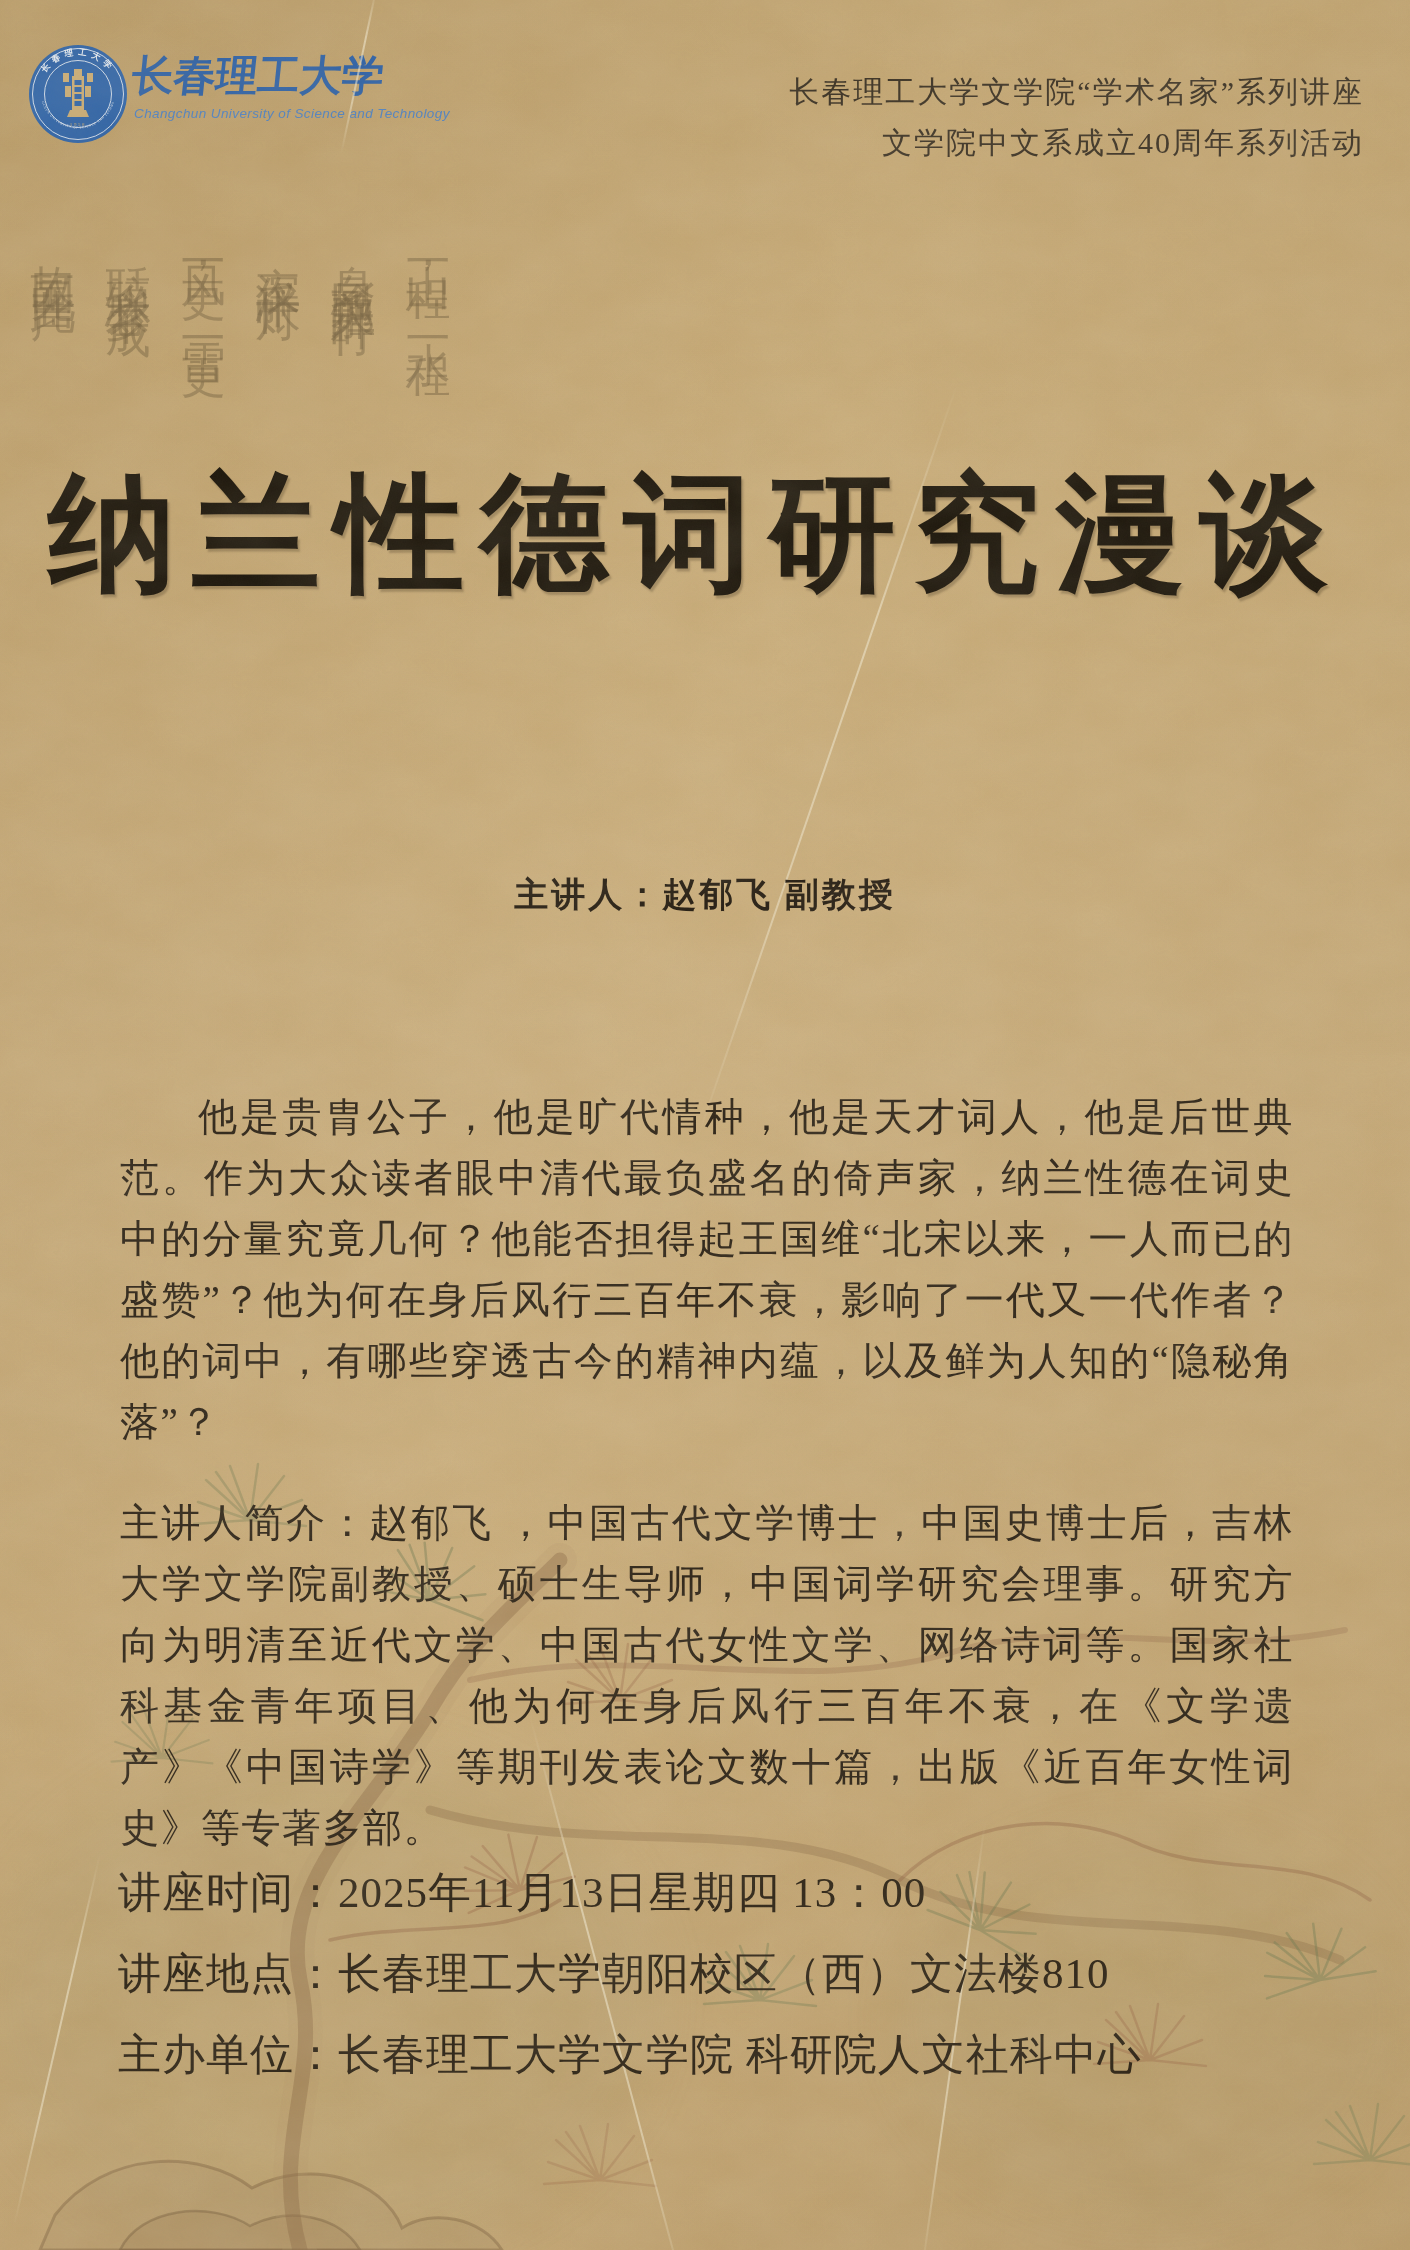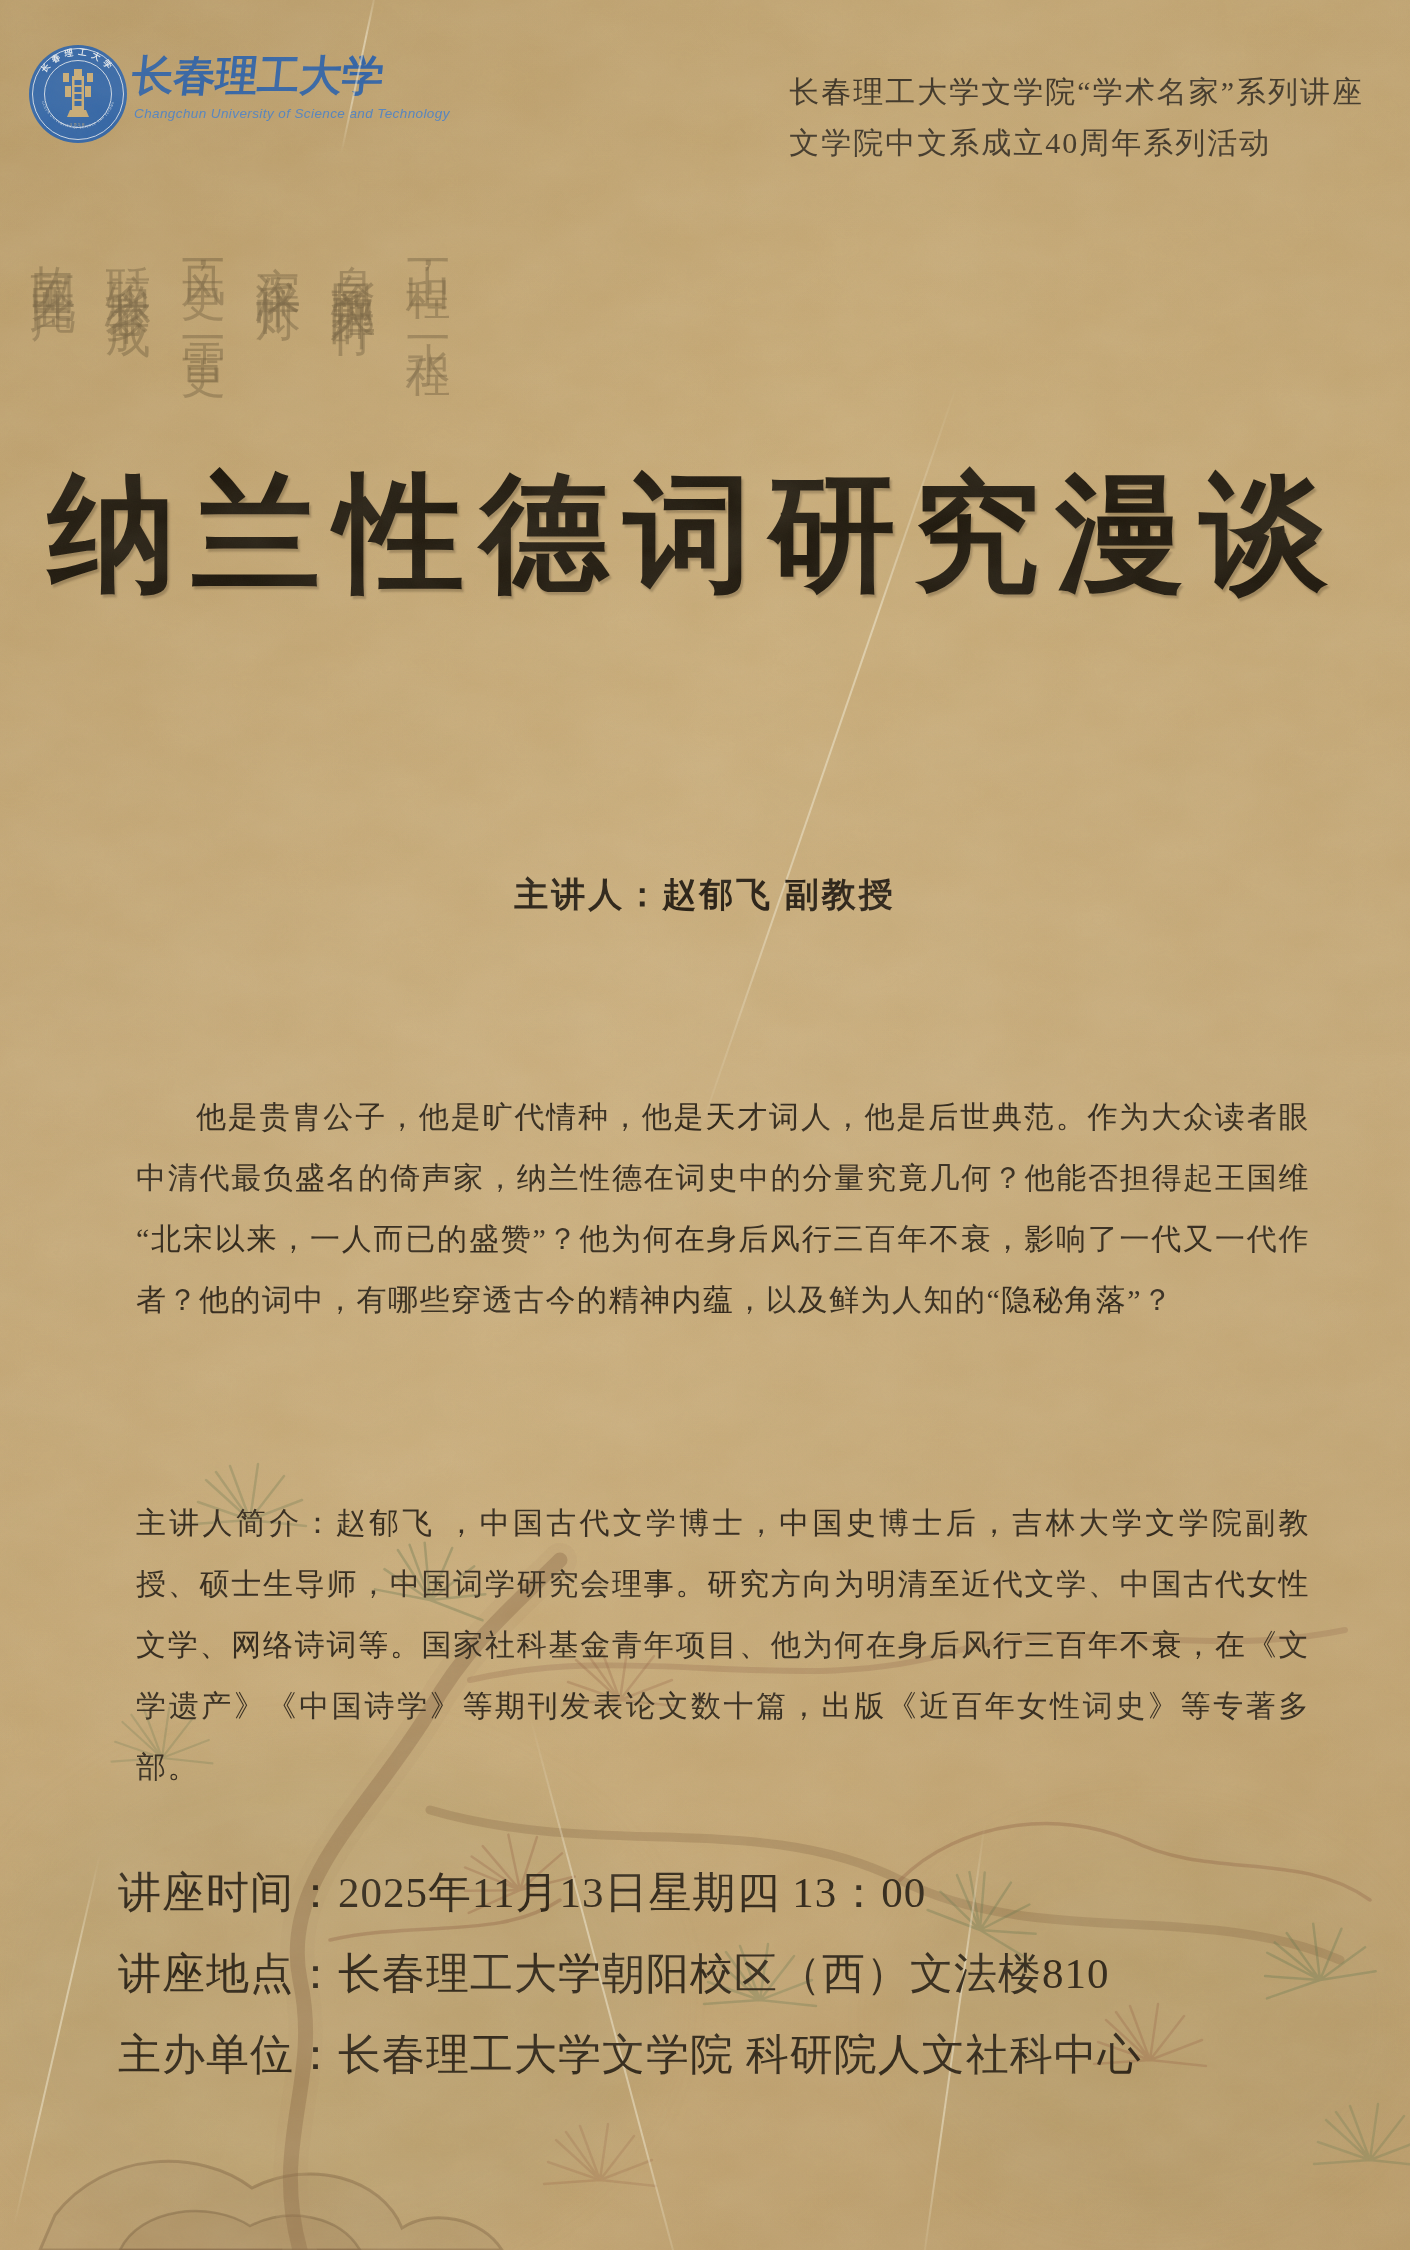--- a/index.html
+++ b/index.html
@@ -9,36 +9,36 @@
     background:
       linear-gradient(108deg, rgba(90,70,40,.07), rgba(255,248,230,.05) 45%, rgba(90,70,40,.06)),
       linear-gradient(180deg,#c0a26d 0%,#c6a873 22%,#c9ac7a 48%,#c6a874 72%,#bfa06c 100%);
   }
   
   .logo-svg{position:absolute;left:28px;top:44px;width:100px;height:100px;}
   .univ-cn{position:absolute;left:132px;top:48px;font-size:42px;font-weight:700;
     color:#2c60a6;letter-spacing:0px;transform:skewX(-6deg);}
   .univ-en{position:absolute;left:134px;top:106px;font-size:13.5px;font-style:italic;
     color:#4d80c2;letter-spacing:.4px;font-family:"Liberation Sans","DejaVu Sans",sans-serif;}
-  .series{position:absolute;right:46px;top:66px;text-align:left;font-size:30px;
+  .series{position:absolute;right:46px;top:66px;text-align:right;font-size:30px;
     line-height:51px;color:#3a3124;letter-spacing:2px;}
   
   .wm-col{position:absolute;top:230px;height:420px;overflow:hidden;
     writing-mode:vertical-rl;font-size:45px;letter-spacing:8px;
     color:rgba(118,97,63,.5);z-index:2;}
   .c1{left:398px;} .c2{left:323px;} .c3{left:248px;} .c4{left:173px;} .c5{left:98px;} .c6{left:23px;}
   
   .main-title{position:absolute;left:0;right:18px;top:448px;text-align:center;z-index:5;
     font-size:128px;font-weight:900;color:#191309;letter-spacing:16px;
     text-shadow:2px 3px 2px rgba(40,28,10,.25);}
   
   .speakers{position:absolute;left:0;right:0;top:858px;text-align:center;z-index:4;
     font-size:34px;font-weight:700;line-height:74px;color:#221a10;letter-spacing:3px;}
   
-  .para{position:absolute;left:136px;width:1174px;z-index:4;font-size:30px;line-height:61px;
+  .para{position:absolute;left:120px;width:1174px;z-index:4;font-size:39px;line-height:61px;
     color:#2b2216;text-align:justify;letter-spacing:1.5px;}
   .intro{top:1086px;text-indent:2em;}
   .bio{top:1492px;}
   
   .footer{position:absolute;left:118px;top:1852px;z-index:4;font-size:43px;line-height:81px;
     color:#2a2114;letter-spacing:1px;}
   
   .streak{position:absolute;width:2px;z-index:3;
     background:linear-gradient(to bottom,rgba(240,231,206,0),rgba(240,231,206,.6) 30%,rgba(240,231,206,.55) 70%,rgba(240,231,206,0));}
   .s1{left:358px;top:-15px;height:170px;transform:rotate(12deg);}

